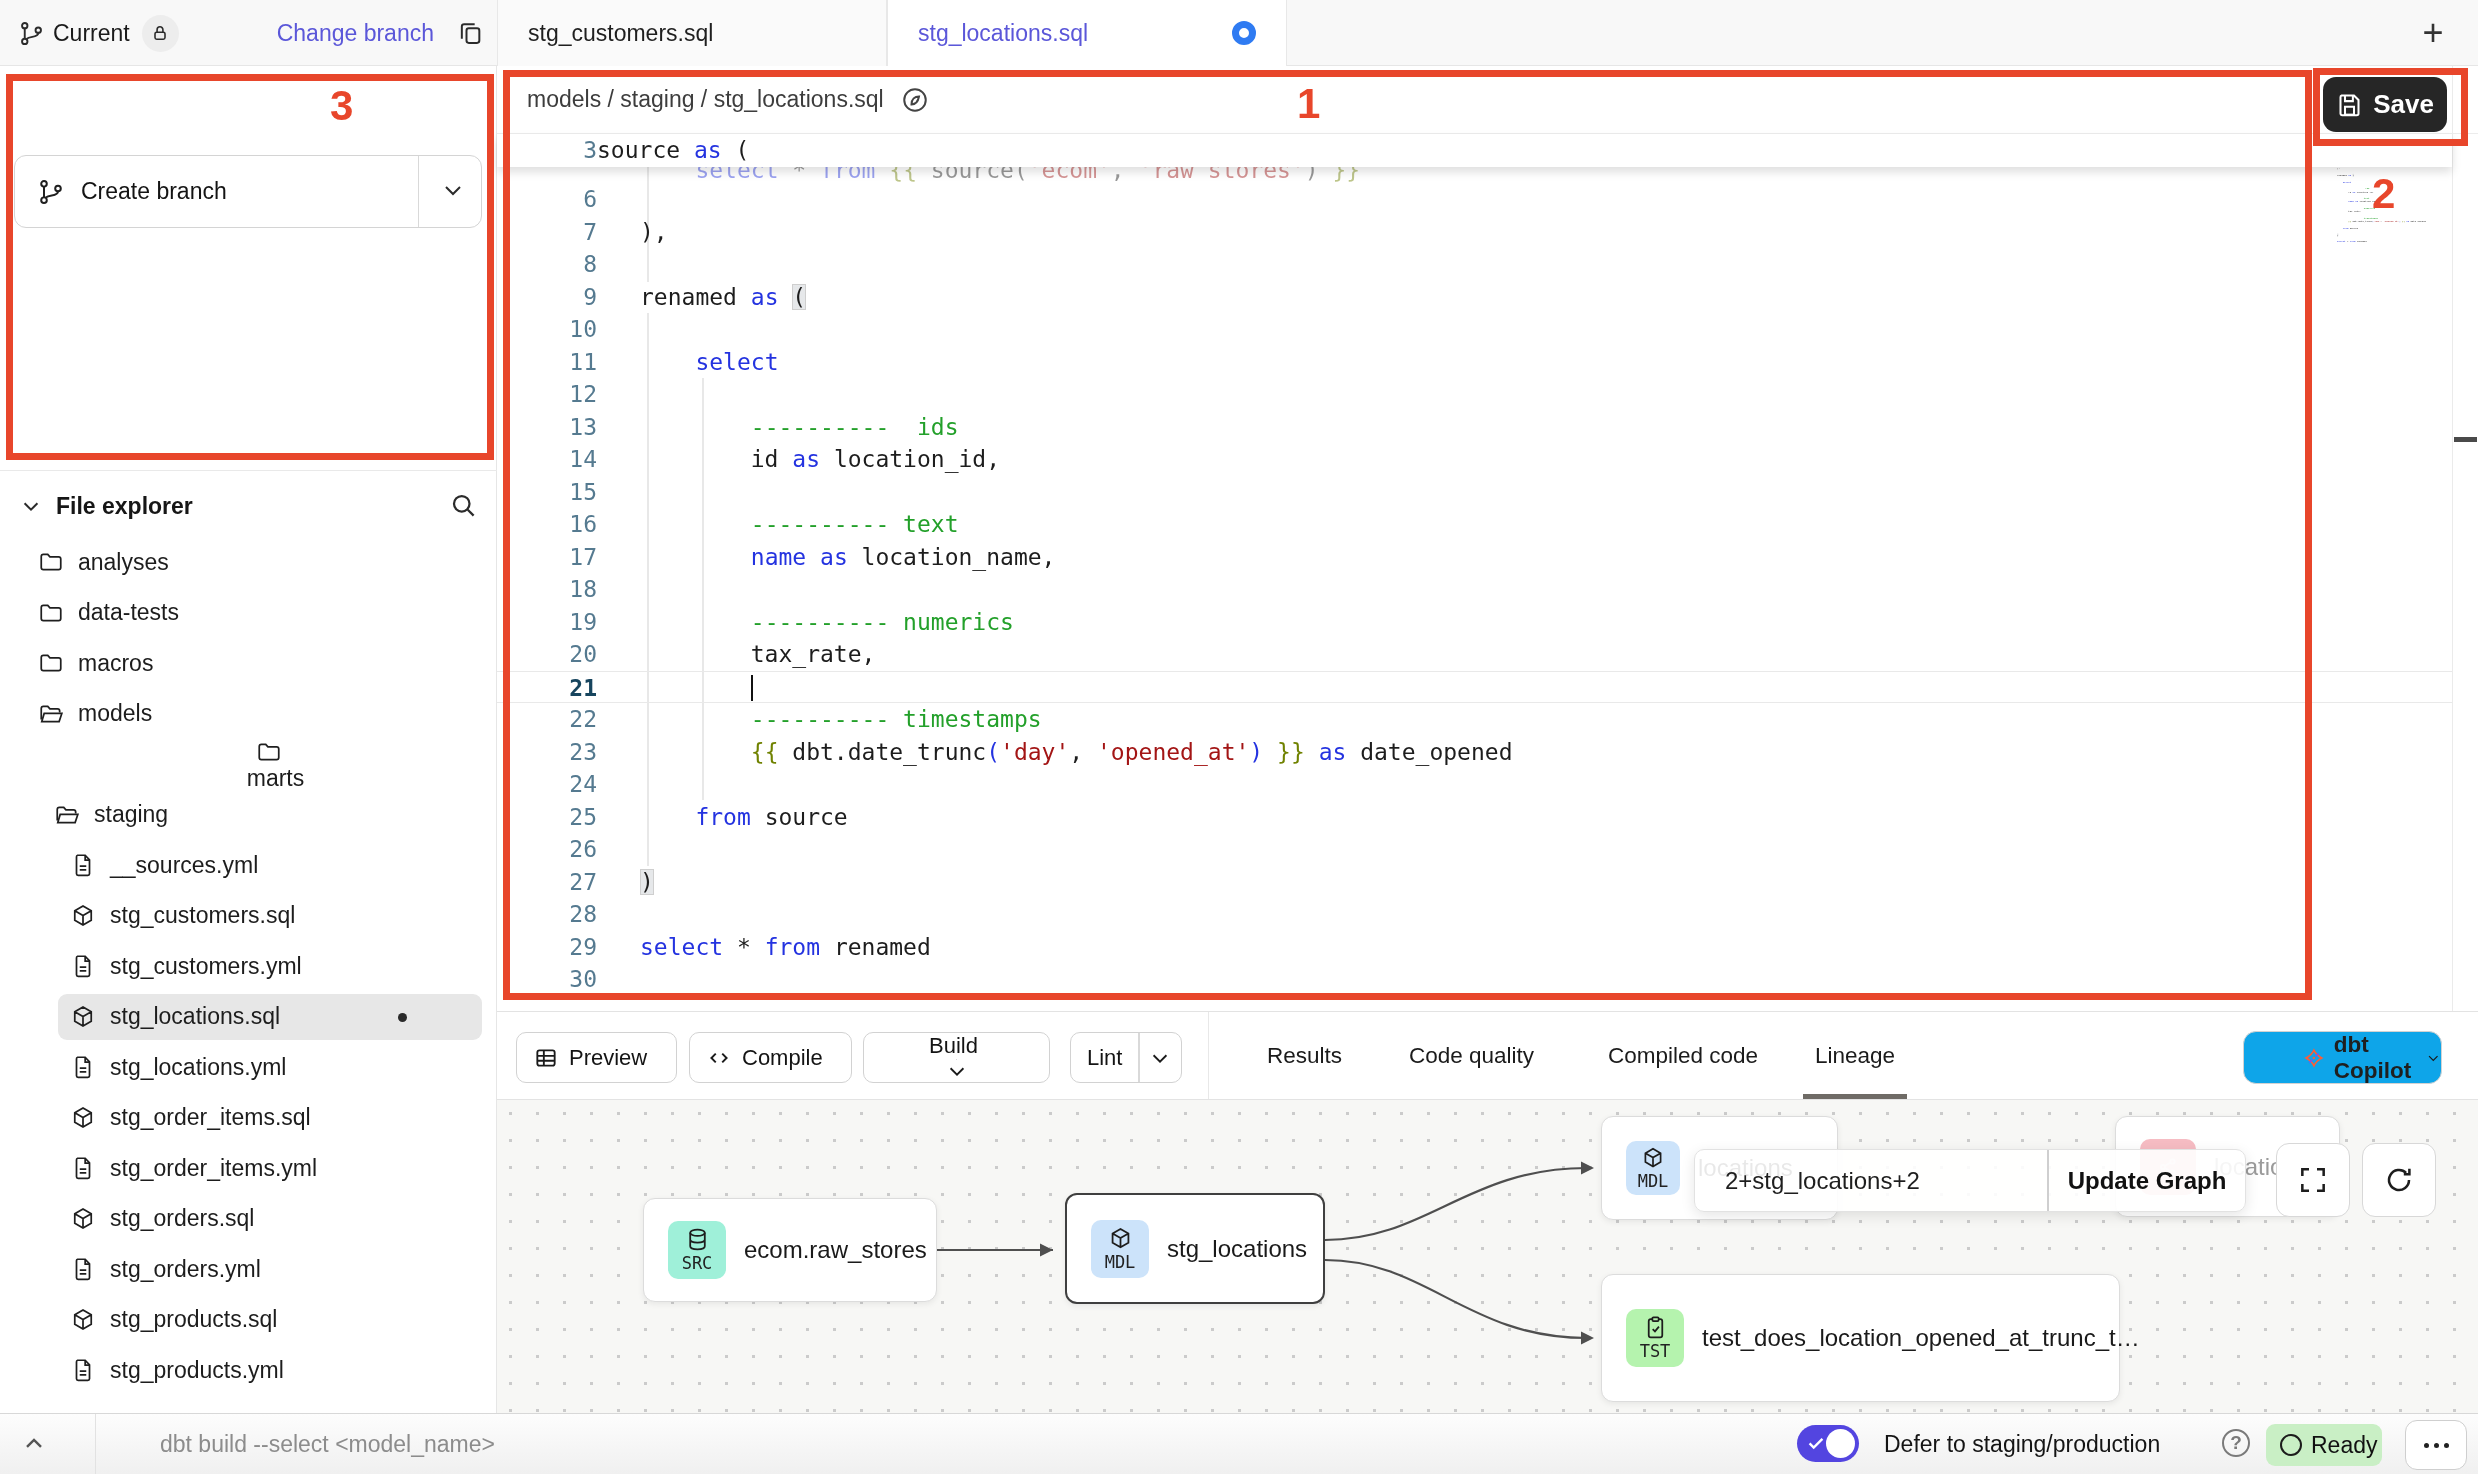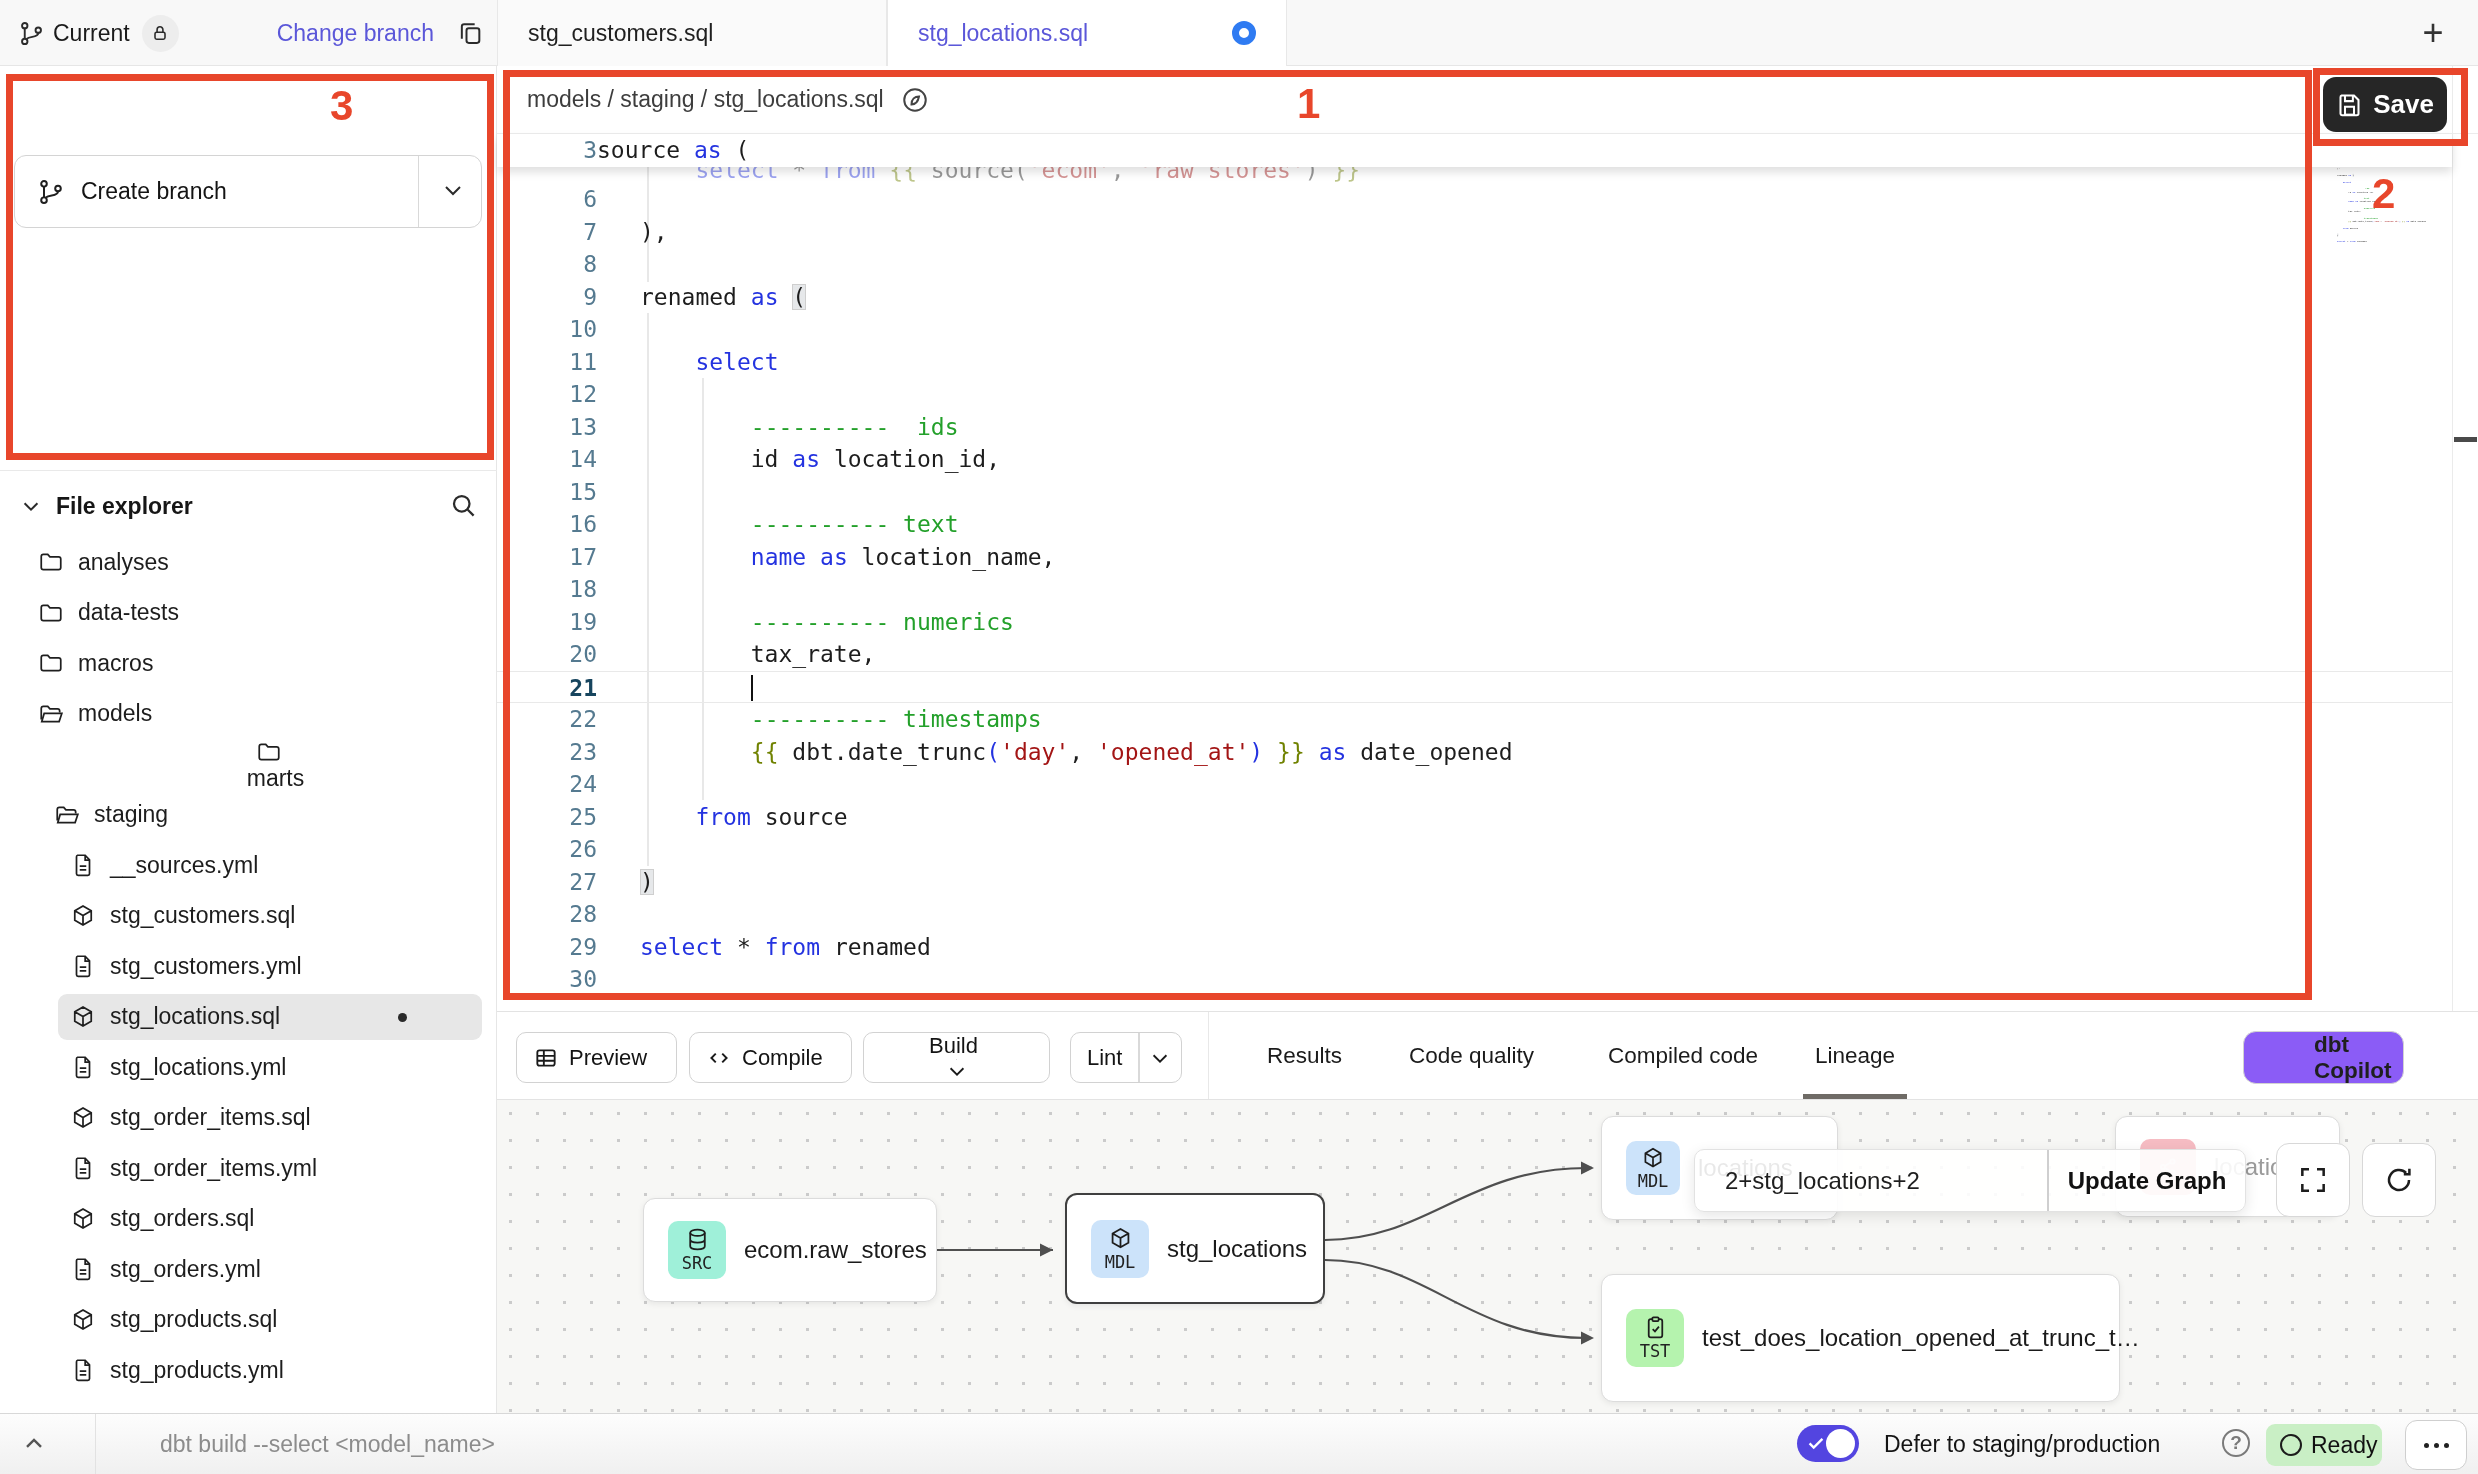--- a/index.html
+++ b/index.html
@@ -73,21 +73,21 @@
 
   
   #toolbar { position:absolute; left:497px; top:1011px; width:1981px; height:89px; background:#fff; border-top:1px solid #e3e3e3; border-bottom:1px solid #e3e3e3; }
   .tbtn { position:absolute; top:20px; height:51px; border:1.5px solid #d2d2d2; border-radius:10px; background:#fff; display:flex; align-items:center; font-size:22px; color:#141414; }
   .tbtn .lbl { margin:0 16px 0 10px; }
   .tbtn .seg-div { width:1.5px; height:100%; background:#d9d9d9; }
   .tbtn .seg { width:56px; display:flex; align-items:center; justify-content:center; height:100%; }
   .tb-vdiv { position:absolute; left:711px; top:0; width:1px; height:87px; background:#e8e8e8; }
   .ptab { position:absolute; top:0; height:87px; display:flex; align-items:center; font-size:22.5px; color:#1b1b1b; }
   .ptab.active::after { content:""; position:absolute; left:-12px; right:-12px; bottom:0; height:5px; background:#6f6b66; }
-  #copilot-btn { position:absolute; left:1746px; top:19px; width:161px; height:53px; border:1.5px solid #d2d2d2; border-radius:13px; background:#8b5cf6; display:flex; align-items:center;padding-left:44px; }
+  #copilot-btn { position:absolute; left:1746px; top:19px; width:199px; height:53px; border:1.5px solid #d2d2d2; border-radius:13px; background:#0ea5e9; display:flex; align-items:center;padding-left:44px; }
   #copilot-btn span { font-size:22.5px; font-weight:600; margin-left:10px; }
 
   
   #canvas { position:absolute; left:497px; top:1100px; width:1981px; height:313px; background:#f7f7f5;
             background-image:radial-gradient(circle, #cbcbcb 1.6px, transparent 1.8px); background-size:27px 27px; overflow:hidden; }
   .node { position:absolute; background:#fff; border:1.5px solid #dcdcdc; border-radius:12px; box-shadow:0 2px 6px rgba(0,0,0,.07); display:flex; align-items:center; z-index:1; }
   .node.selnode { border:2.5px solid #3f3f3f; }
   .nicon { width:58px; height:58px; border-radius:10px; margin-left:24px; display:flex; flex-direction:column; align-items:center; justify-content:center; flex:0 0 58px; }
   .nicon .ktxt { font-size:17px; font-family:"DejaVu Sans Mono", monospace; color:#222; margin-top:1px; }
   .nlabel { font-size:24px; color:#1a1a1a; margin-left:18px; white-space:nowrap; }

